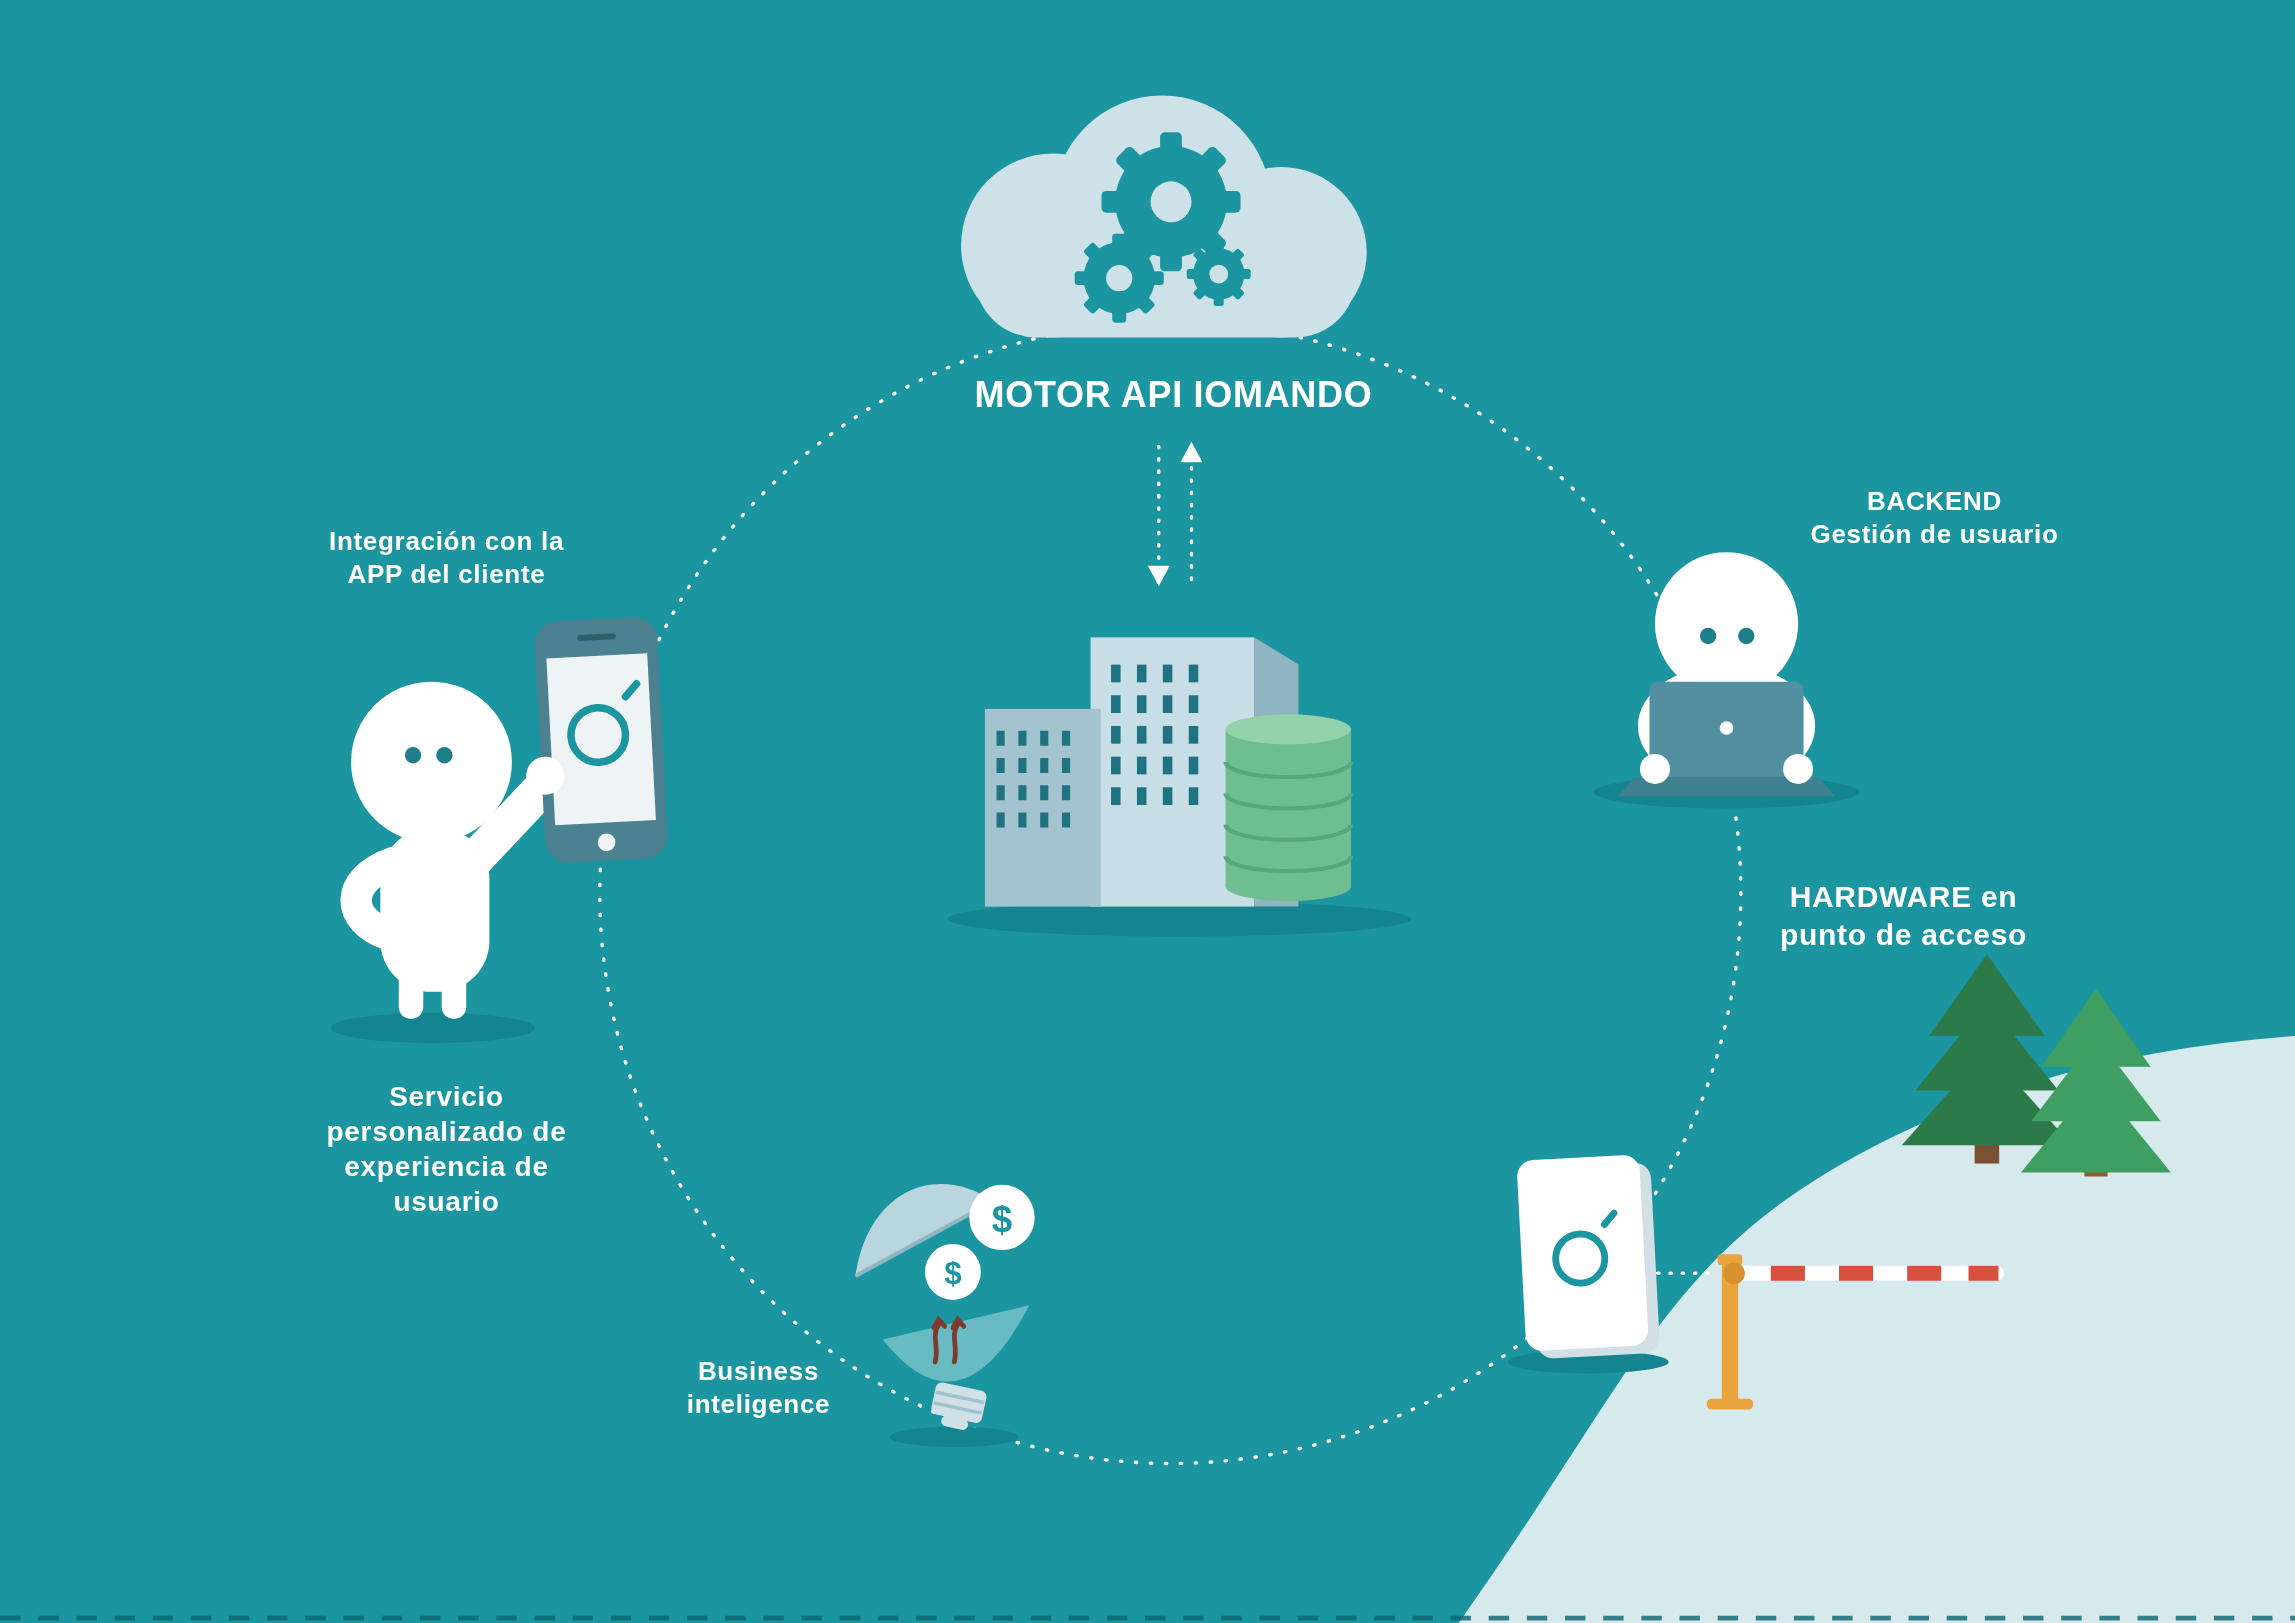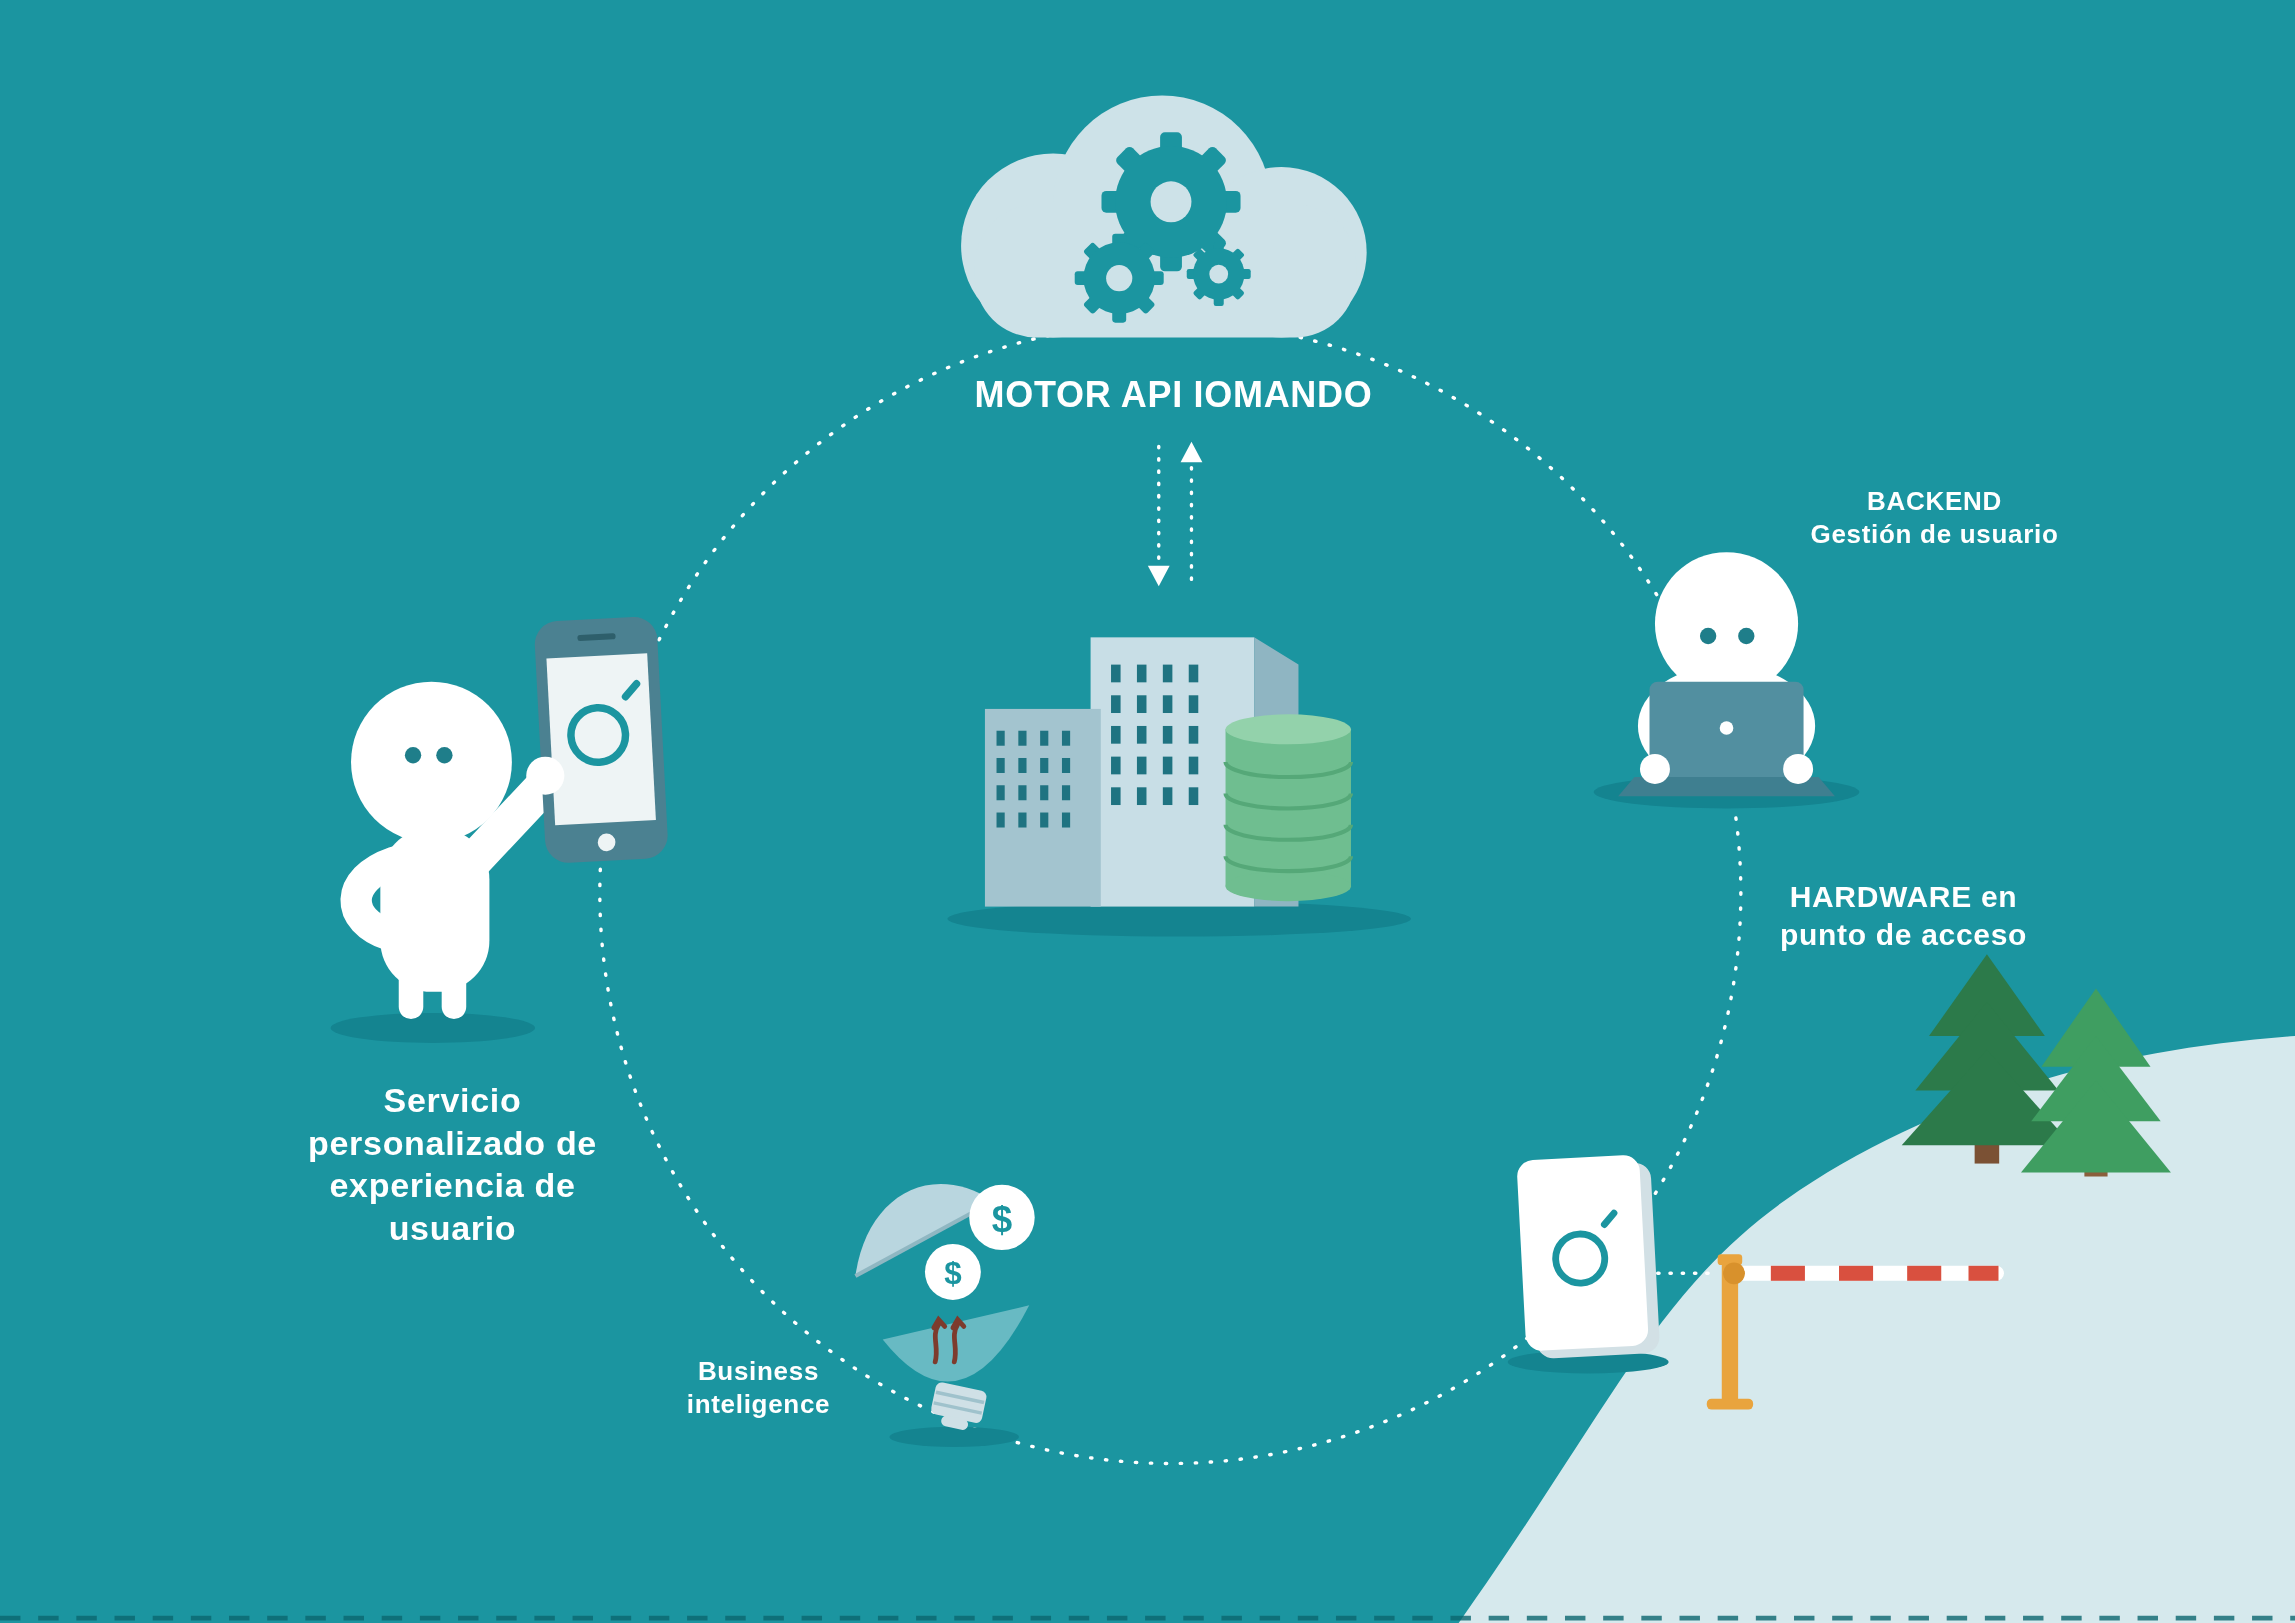--- a/index.html
+++ b/index.html
@@ -18,21 +18,21 @@
     text-align:center;
     white-space:pre-line;
     letter-spacing:0.7px;
     line-height:1.25;
     z-index:5;
   }
   .lbl-motor{left:901px;top:372px;width:545px;font-size:36px;}
   .lbl-app{left:174px;top:525px;width:545px;font-size:26px;}
   .lbl-backend{left:1696px;top:485px;width:477px;font-size:26px;}
   .lbl-systems{left:932px;top:949px;width:477px;font-size:26px;}
-  .lbl-service{left:248px;top:1079px;width:409px;font-size:34px;}
+  .lbl-service{left:242px;top:1079px;width:409px;font-size:28px;}
   .lbl-hardware{left:1699px;top:878px;width:409px;font-size:30px;}
   .lbl-bi{left:622px;top:1355px;width:273px;font-size:26px;}
 </style>
 </head>
 <body>
 
 <div id="stage">
 
   <svg class="art" width="2295" height="1623" viewBox="0 0 3367 2381" xmlns="http://www.w3.org/2000/svg">
 
@@ -248,20 +248,22 @@
         <rect x="2888" y="1857" width="44" height="22"></rect>
       </g>
       <rect x="2526" y="1852" width="24" height="205" fill="#e9a43e"></rect>
       <rect x="2520" y="1840" width="36" height="16" rx="5" fill="#e9a43e"></rect>
       <rect x="2504" y="2052" width="68" height="16" rx="7" fill="#e9a43e"></rect>
       <circle cx="2544" cy="1868" r="16" fill="#d8912c"></circle>
     </g>
   </svg>
 
   <div class="label lbl-motor">MOTOR API IOMANDO</div>
+  <div class="label lbl-app">Integración con la
+APP del cliente</div>
   <div class="label lbl-backend">BACKEND
 Gestión de usuario</div>
   <div class="label lbl-service">Servicio
 personalizado de
 experiencia de
 usuario</div>
   <div class="label lbl-hardware">HARDWARE en
 punto de acceso</div>
   <div class="label lbl-bi">Business
 inteligence</div>

